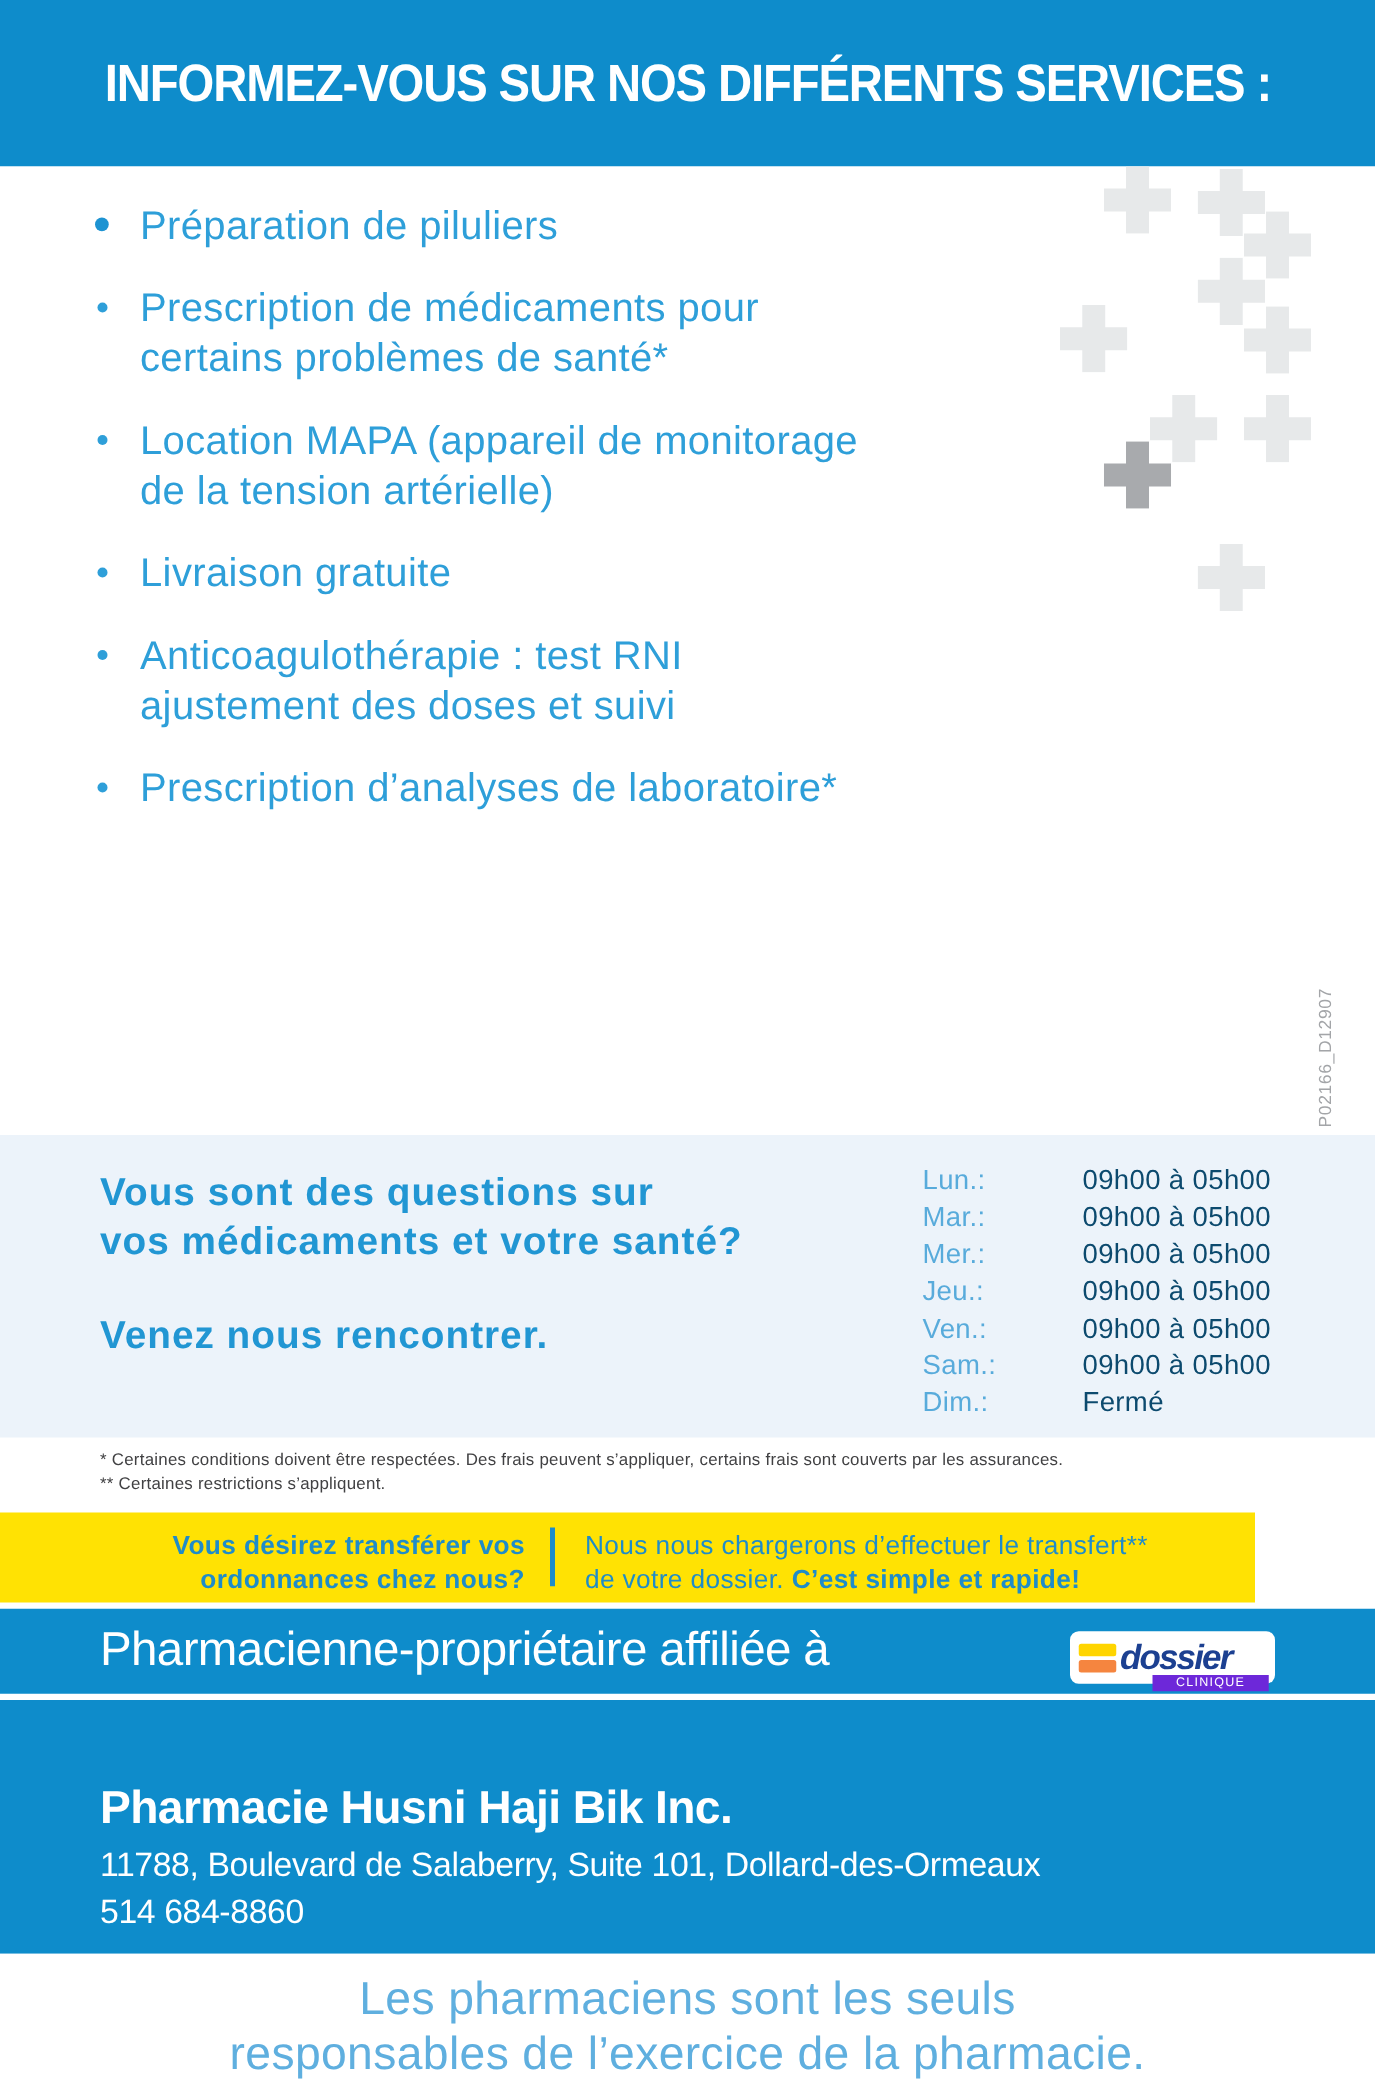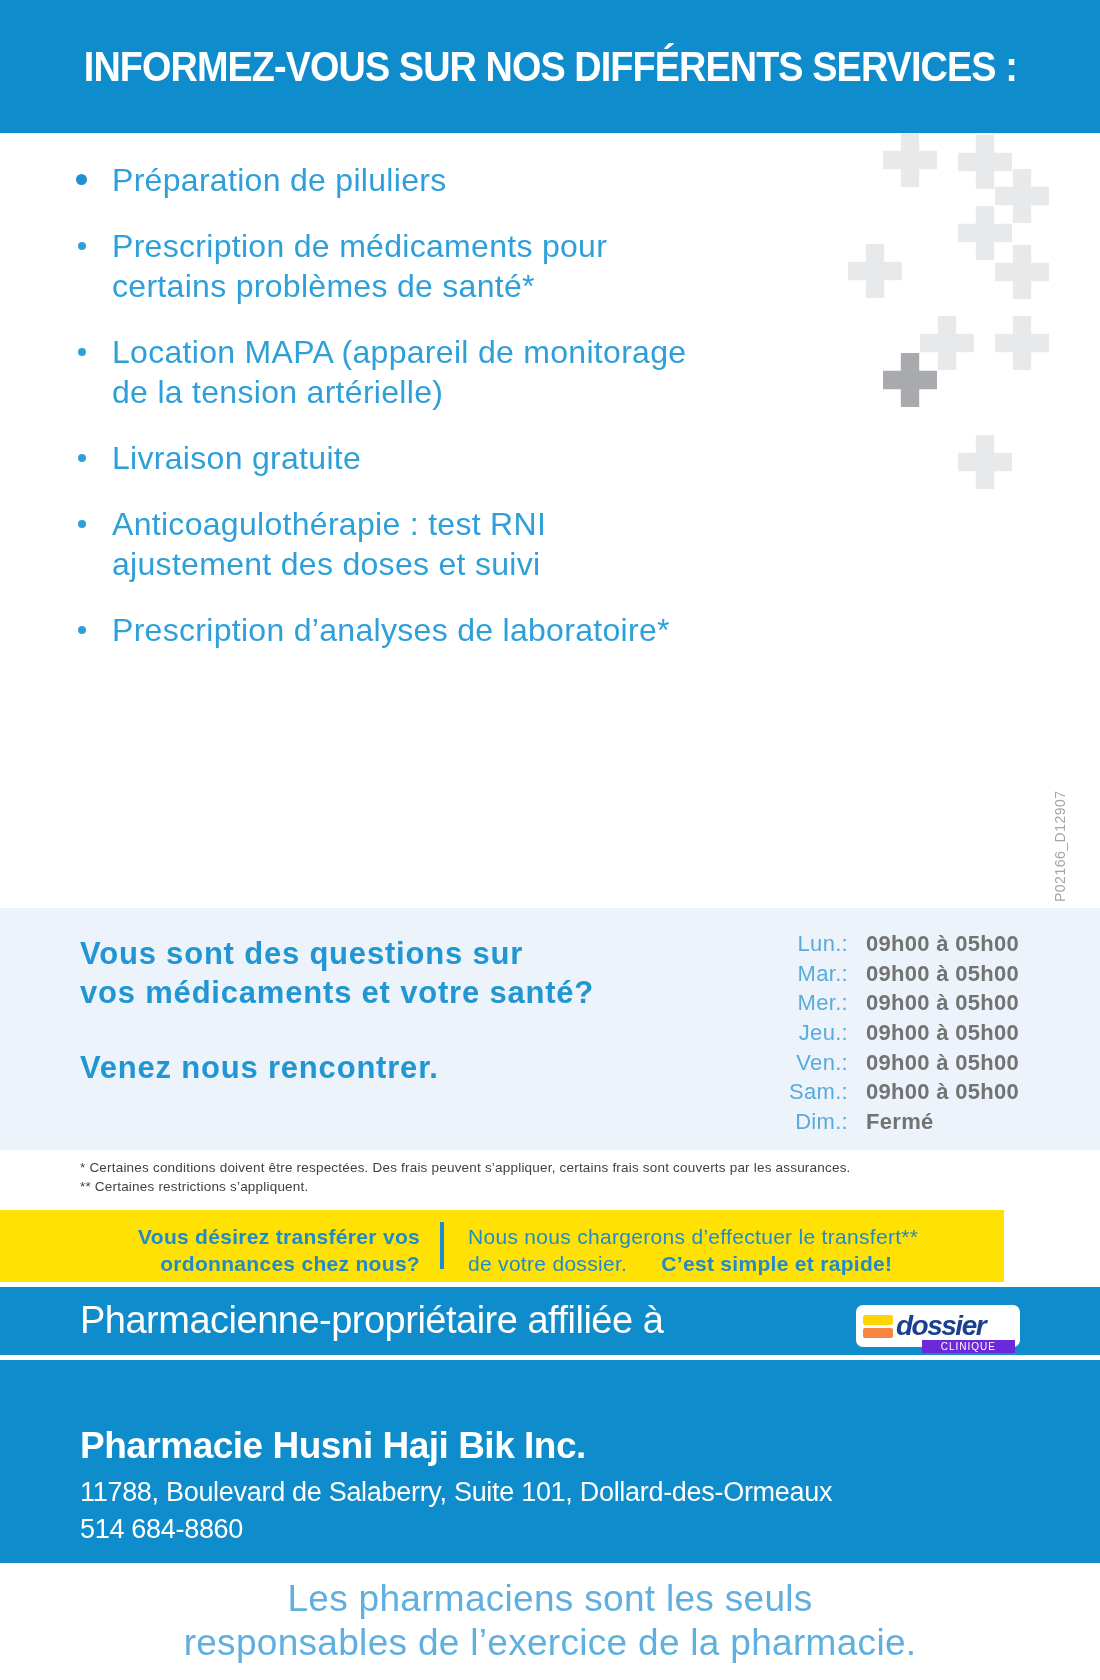--- a/index.html
+++ b/index.html
@@ -33,31 +33,31 @@
     color:#a3a5a8;font-size:14px;letter-spacing:0.5px;
   }
   
   .band{position:absolute;left:0;top:908px;width:1100px;height:242px;background:#ecf3fa;}
   .q-block{position:absolute;left:80px;top:26px;color:#2196d3;font-weight:bold;
     font-size:31px;line-height:39px;letter-spacing:0.8px;}
   .cta{position:absolute;left:80px;top:142px;color:#2196d3;font-weight:bold;
     font-size:31px;letter-spacing:0.8px;}
   .hours{position:absolute;left:738px;top:23px;}
   .hours-row{display:flex;align-items:baseline;height:29.7px;font-size:22px;}
-  .hours-row .day{width:110px;text-align:right;color:#58abdb;letter-spacing:0.3px;}
-  .hours-row .time{margin-left:18px;color:#737373;letter-spacing:0.3px;font-weight:bold;}
+  .hours-row .day{width:110px;text-align:left;color:#58abdb;letter-spacing:0.3px;}
+  .hours-row .time{margin-left:18px;color:#0c4a6e;letter-spacing:0.3px;}
   
   .disclaimer{position:absolute;left:80px;top:1158px;color:#414143;font-size:13.5px;line-height:19px;letter-spacing:0.2px;}
   
   .transfer{position:absolute;left:0;top:1210px;width:1004px;height:72px;background:#ffe203;}
   .transfer-left{position:absolute;left:100px;top:13px;width:320px;text-align:right;
     color:#1f8cc9;font-weight:bold;font-size:21px;line-height:27px;letter-spacing:0.3px;}
   .transfer-divider{position:absolute;left:440px;top:12px;width:4px;height:47px;background:#1f8cc9;}
   .transfer-right{position:absolute;left:468px;top:13px;color:#1f8cc9;font-size:21px;line-height:27px;letter-spacing:0.3px;}
-  .transfer-right .bold{font-weight:bold;margin-left:28px;}
+  .transfer-right .bold{font-weight:bold;}
   
   .blue-block{position:absolute;left:0;top:1287px;width:1100px;height:276px;background:#0e8ccb;}
   .affiliation-label{position:absolute;left:80px;top:12px;color:#ffffff;font-size:38px;letter-spacing:-0.5px;}
   .divider{position:absolute;left:0;top:68px;width:1100px;height:5px;background:#ffffff;}
   
   .logo{position:absolute;left:856px;top:18px;width:164px;height:42px;background:#ffffff;border-radius:7px;}
   .logo-row{display:flex;align-items:center;height:100%;padding-left:7px;box-sizing:border-box;}
   .logo-bars{display:flex;flex-direction:column;gap:3px;margin-right:3px;}
   .logo-bar{width:30px;height:10px;border-radius:2px;}
   .logo-bar.yellow{background:#ffd500;}

